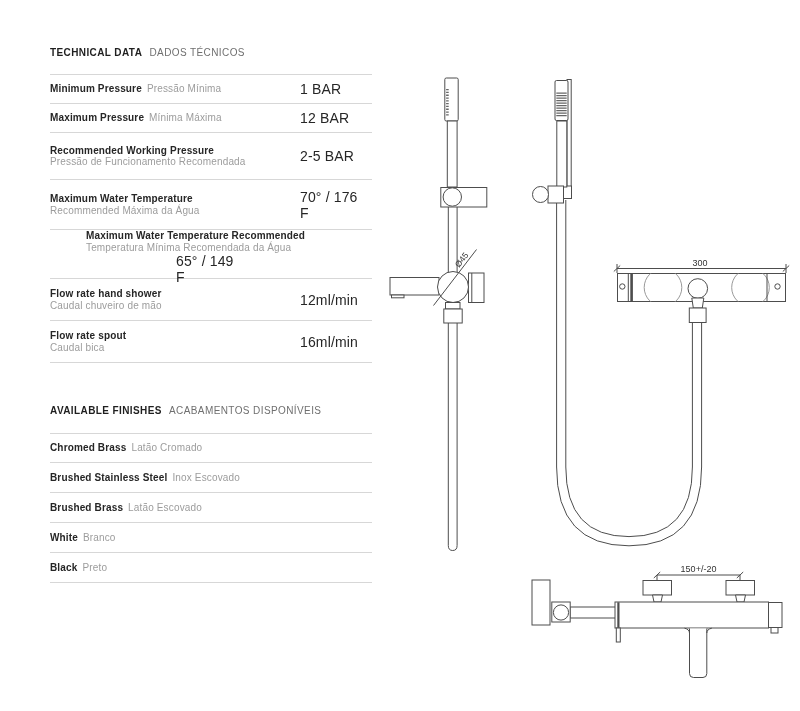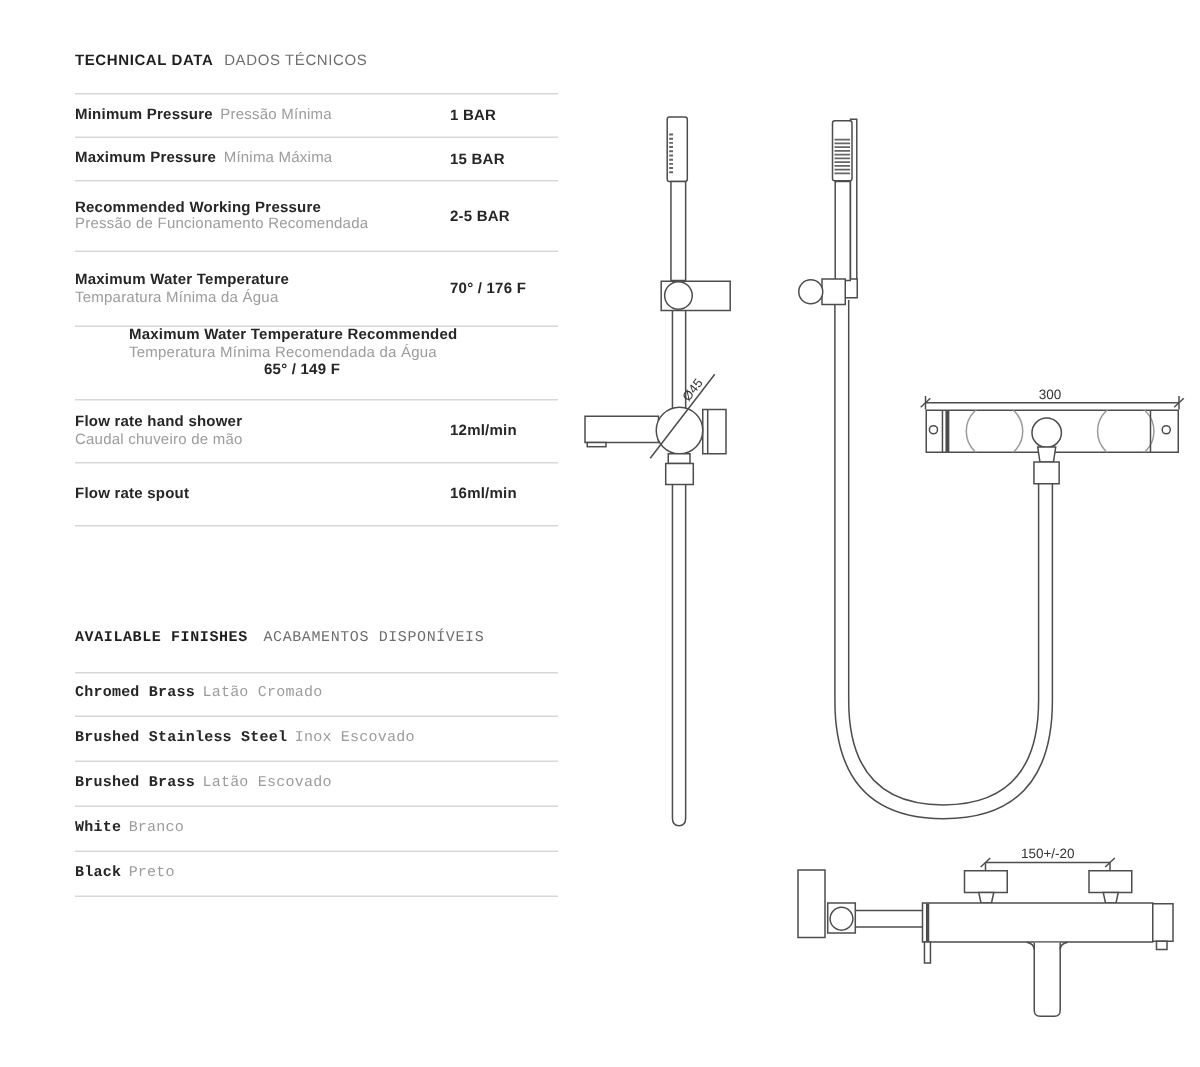--- a/index.html
+++ b/index.html
@@ -10,83 +10,84 @@
   .sec-header .en{font-weight:bold;color:#1f1f1f;}
   .sec-header .pt{color:#6f6f6f;margin-left:4px;}
   .row{display:flex;align-items:center;border-bottom:1px solid #d7d7d7;box-sizing:border-box;}
   .h29{height:29px;} .h47{height:47px;} .h50{height:50px;} .h49{height:49px;flex-direction:column;}
   .h42{height:42px;} .h30{height:30px;} .h34{height:34px;}
   .labels{width:250px;font-size:10px;letter-spacing:.15px;line-height:11.5px;}
   .labels .en{font-weight:bold;color:#262626;}
   .labels .pt{color:#9c9c9c;}
   .inline .labels .pt{margin-left:5px;}
   .stacked .labels .en,.stacked .labels .pt{display:block;}
-  .val{width:70px;font-size:10px;font-weight:bold;color:#262626;letter-spacing:.15px;}
+  .val{width:70px;font-size:14px;font-weight:normal;color:#262626;letter-spacing:.15px;}
   .drawings{position:absolute;left:0;top:0;}
   svg text{font-family:"Liberation Sans","DejaVu Sans",sans-serif;fill:#333;}
 </style>
 </head>
 <body>
 
 <div class="page">
 
-  <div class="section" style="top:35px;">
+  <div class="section" style="top:47px;">
     <div class="sec-header">
       <span class="en">TECHNICAL DATA</span>
       <span class="pt">DADOS TÉCNICOS</span>
     </div>
     <div class="row h29 inline">
       <div class="labels">
         <span class="en">Minimum Pressure</span><span class="pt">Pressão Mínima</span>
       </div>
       <div class="val">1 BAR</div>
     </div>
     <div class="row h29 inline">
       <div class="labels">
         <span class="en">Maximum Pressure</span><span class="pt">Mínima Máxima</span>
       </div>
-      <div class="val">15 BAR</div>
+      <div class="val">12 BAR</div>
     </div>
     <div class="row h47 stacked">
       <div class="labels">
         <span class="en">Recommended Working Pressure</span>
           <span class="pt">Pressão de Funcionamento Recomendada</span>
       </div>
       <div class="val">2-5 BAR</div>
     </div>
     <div class="row h50 stacked">
       <div class="labels">
         <span class="en">Maximum Water Temperature</span>
-          <span class="pt">Temparatura Mínima da Água</span>
+          <span class="pt">Recommended Máxima da Água</span>
       </div>
       <div class="val">70° / 176 F</div>
     </div>
     <div class="row h49 stacked">
       <div class="labels">
         <span class="en">Maximum Water Temperature Recommended</span>
           <span class="pt">Temperatura Mínima Recomendada da Água</span>
       </div>
       <div class="val">65° / 149 F</div>
     </div>
     <div class="row h42 stacked">
       <div class="labels">
         <span class="en">Flow rate hand shower</span>
           <span class="pt">Caudal chuveiro de mão</span>
       </div>
       <div class="val">12ml/min</div>
     </div>
     <div class="row h42 stacked">
       <div class="labels">
         <span class="en">Flow rate spout</span>
+          <span class="pt">Caudal bica</span>
       </div>
       <div class="val">16ml/min</div>
     </div>
   </div>
 
-  <div class="section" style="top:420px;font-family:Liberation Mono, monospace;">
+  <div class="section" style="top:405px;">
     <div class="sec-header" style="height:28px;">
       <span class="en">AVAILABLE FINISHES</span>
       <span class="pt">ACABAMENTOS DISPONÍVEIS</span>
     </div>
     <div class="row h29 inline">
       <div class="labels">
         <span class="en">Chromed Brass</span><span class="pt">Latão Cromado</span>
       </div>
     </div>
     <div class="row h30 inline">

